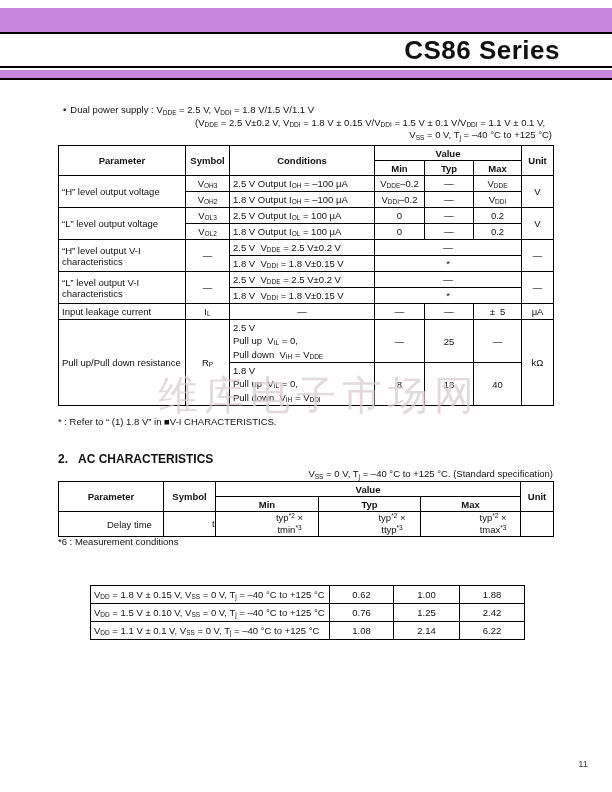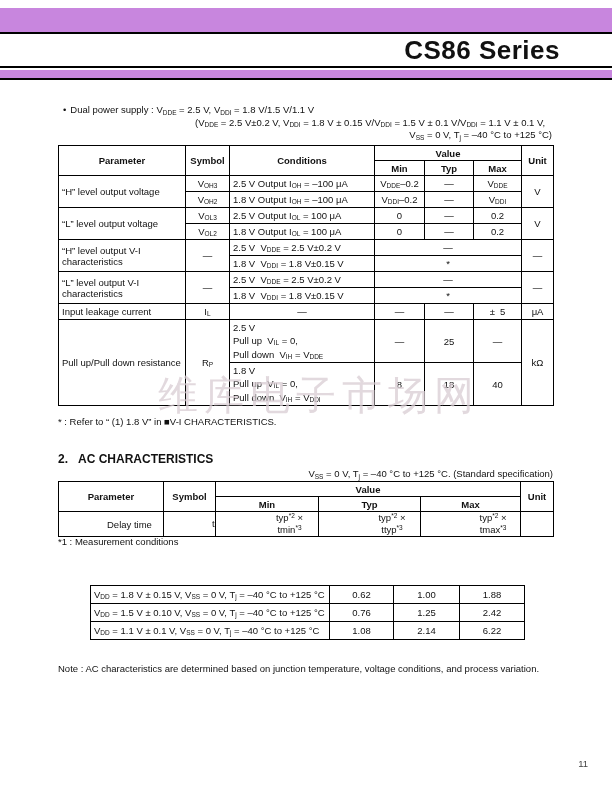--- a/index.html
+++ b/index.html
@@ -223,21 +223,21 @@
       <td class="c">t<sub>pd</sub><sup>*1</sup></td>
       <td class="c">typ<sup>*2</sup> × tmin<sup>*3</sup></td>
       <td class="c">typ<sup>*2</sup> × ttyp<sup>*3</sup></td>
       <td class="c">typ<sup>*2</sup> × tmax<sup>*3</sup></td>
       <td class="c">ns</td>
     </tr>
   </tbody>
     </table>
 
   <div class="ac-fns">
-    <div>*1 : Measurement conditions</div>
+    <div>*6 : Measurement conditions</div>
   </div>
 
   <table class="sheet meas-table">
     <colgroup>
       <col style="width:239px">
         <col style="width:64px">
         <col style="width:66px">
         <col style="width:65px">
     </colgroup>
     <tbody>
@@ -255,19 +255,18 @@
     </tr>
     <tr>
       <td class="l">V<sub>DD</sub> = 1.1 V ± 0.1 V, V<sub>SS</sub> = 0 V, T<sub>j</sub> = –40 °C to +125 °C</td>
       <td class="c">1.08</td>
       <td class="c">2.14</td>
       <td class="c">6.22</td>
     </tr>
   </tbody>
     </table>
 
-  <div class="note">Note : AC characteristics are determined based on junction temperature, voltage conditions, and process variation.</div>
 
   <div class="watermark">维库电子市场网</div>
 
   <div class="page-num">11</div>
 
 </div>
 
 </body></html>

